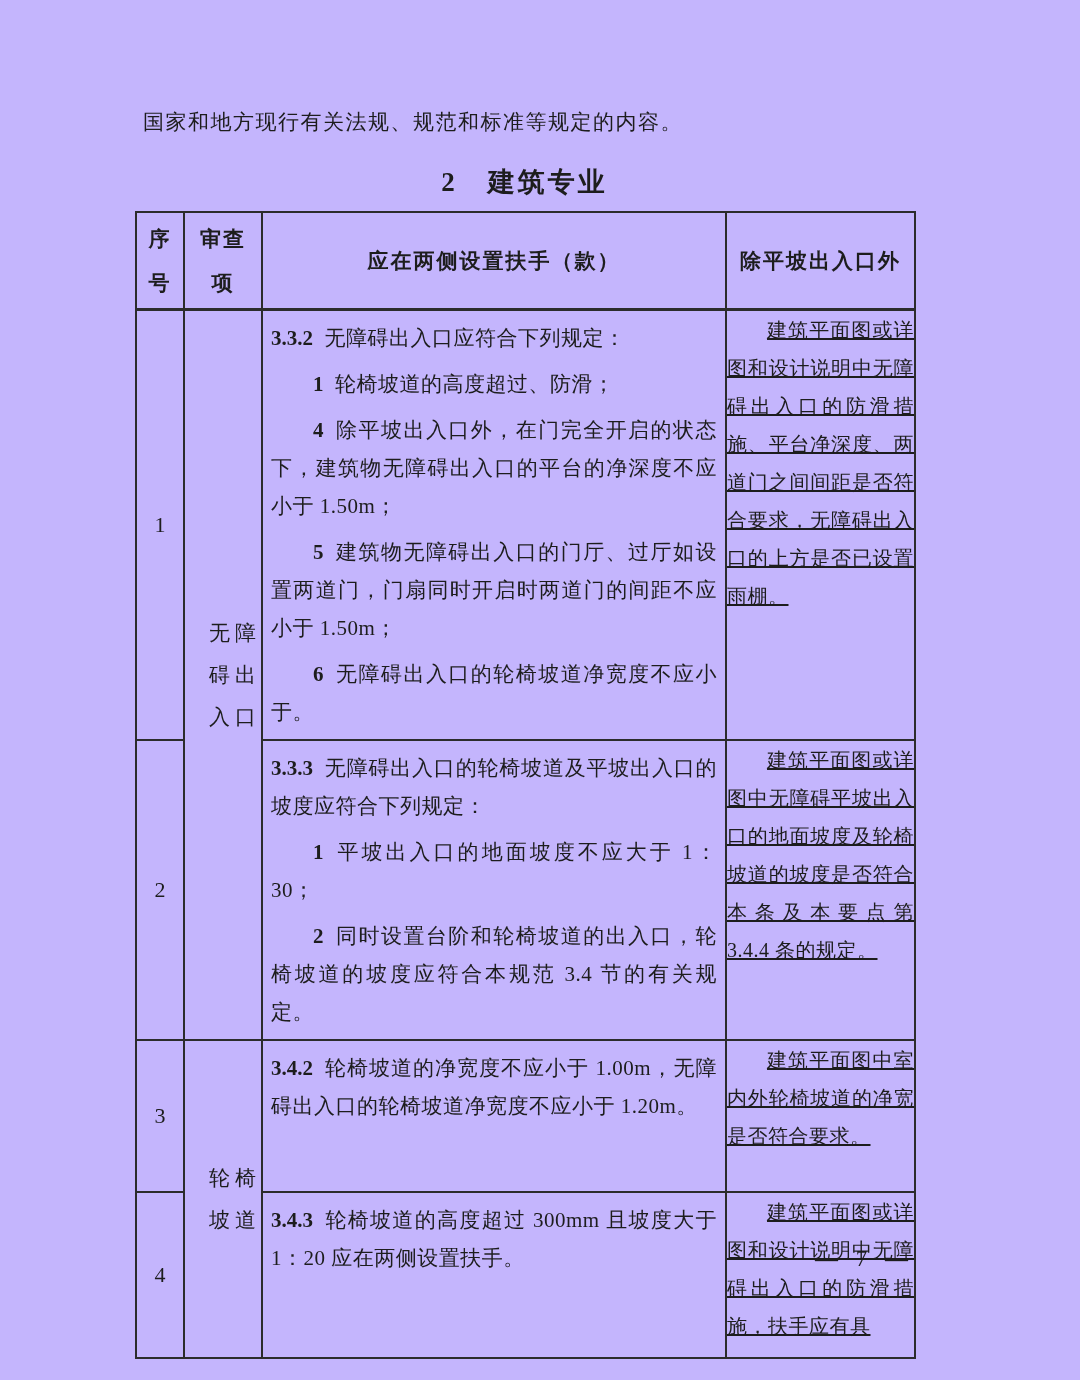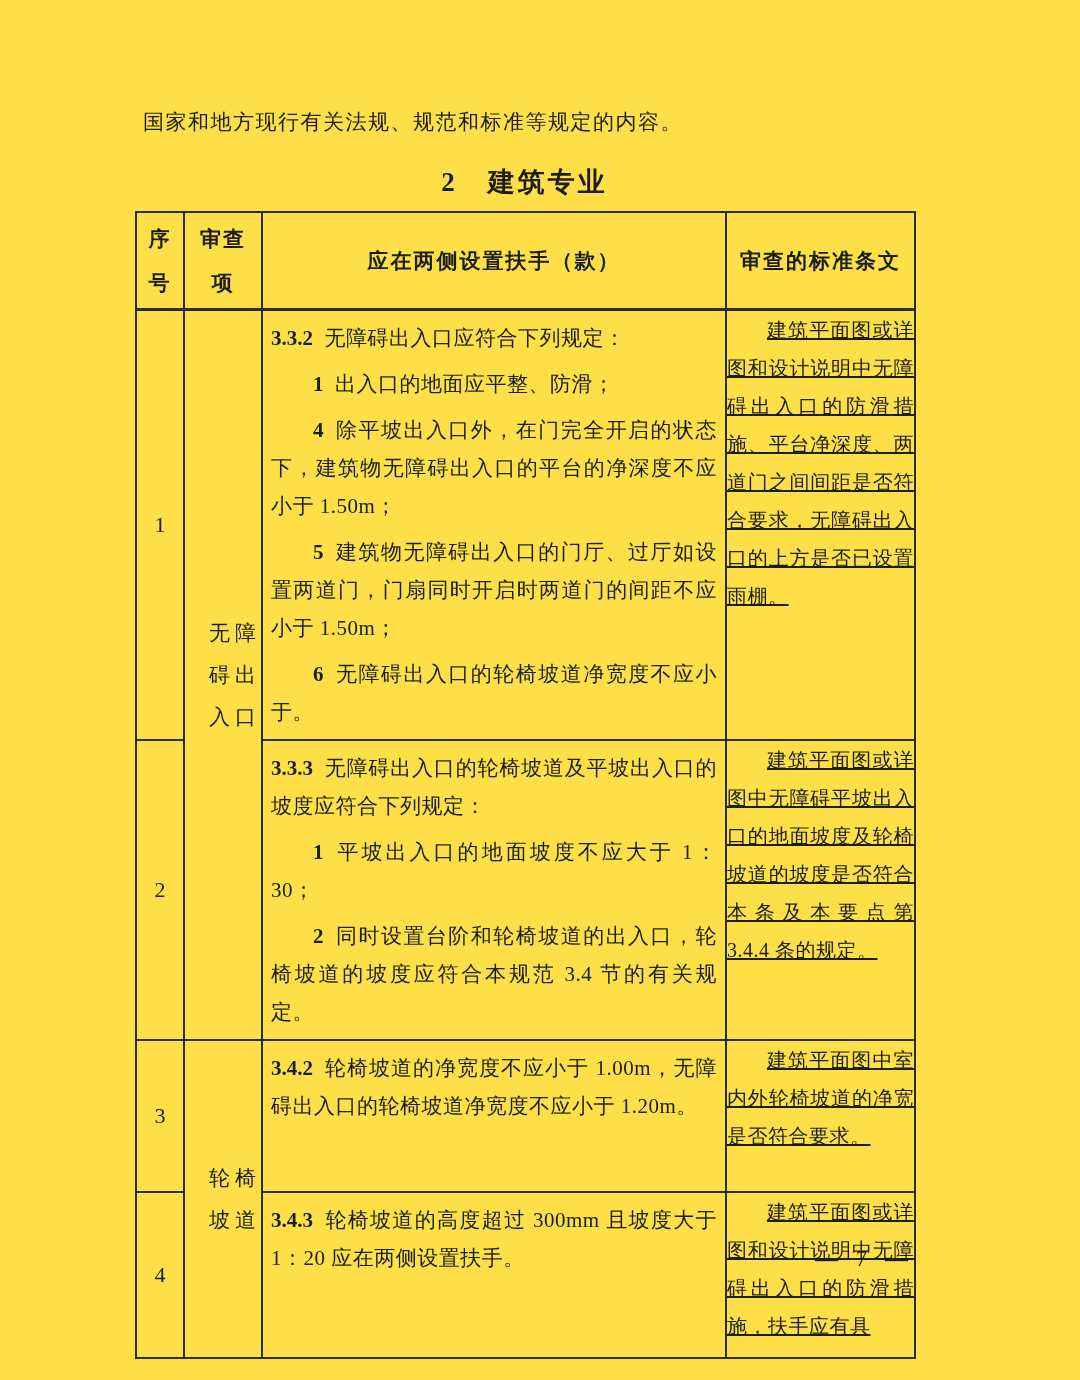--- a/index.html
+++ b/index.html
@@ -4,21 +4,21 @@
 <style>
   html, body {
     margin: 0;
     padding: 0;
     background: #ffffff;
   }
   .page {
     position: relative;
     width: 1080px;
     height: 1380px;
-    background: #fde047;
+    background: #c4b5fd;
     font-family: "Liberation Serif", "DejaVu Serif", serif;
     color: #1d1d1d;
     overflow: hidden;
   }
   .intro {
     position: absolute;
     left: 143px;
     top: 86px;
     width: 800px;
     font-size: 21px;
@@ -135,32 +135,32 @@
       <col style="width:464px">
       <col style="width:189px">
     </colgroup>
     <thead>
       <tr>
         <th>序
 号</th>
         <th>审查
 项</th>
         <th>应在两侧设置扶手（款）</th>
-        <th>审查的标准条文</th>
+        <th>除平坡出入口外</th>
       </tr>
     </thead>
     <tbody>
       <tr class="r1">
         <td class="no-cell">1</td>
         <td class="item-cell" rowspan="2">无障
 碍出
 入口</td>
         <td class="clause-cell">
           <p class="lead"><span class="cnum">3.3.2</span><span>无障碍出入口应符合下列规定：</span></p>
-          <p><span class="cnum">1</span><span>出入口的地面应平整、防滑；</span></p>
+          <p><span class="cnum">1</span><span>轮椅坡道的高度超过、防滑；</span></p>
           <p><span class="cnum">4</span><span>除平坡出入口外，在门完全开启的状态下，建筑物无障碍出入口的平台的净深度不应小于 1.50m；</span></p>
           <p><span class="cnum">5</span><span>建筑物无障碍出入口的门厅、过厅如设置两道门，门扇同时开启时两道门的间距不应小于 1.50m；</span></p>
           <p><span class="cnum">6</span><span>无障碍出入口的轮椅坡道净宽度不应小于。</span></p>
         </td>
         <td class="req-cell">
           <p>建筑平面图或详图和设计说明中无障碍出入口的防滑措施、平台净深度、两道门之间间距是否符合要求，无障碍出入口的上方是否已设置雨棚。</p>
         </td>
       </tr>
       <tr class="r2">
         <td class="no-cell">2</td>

